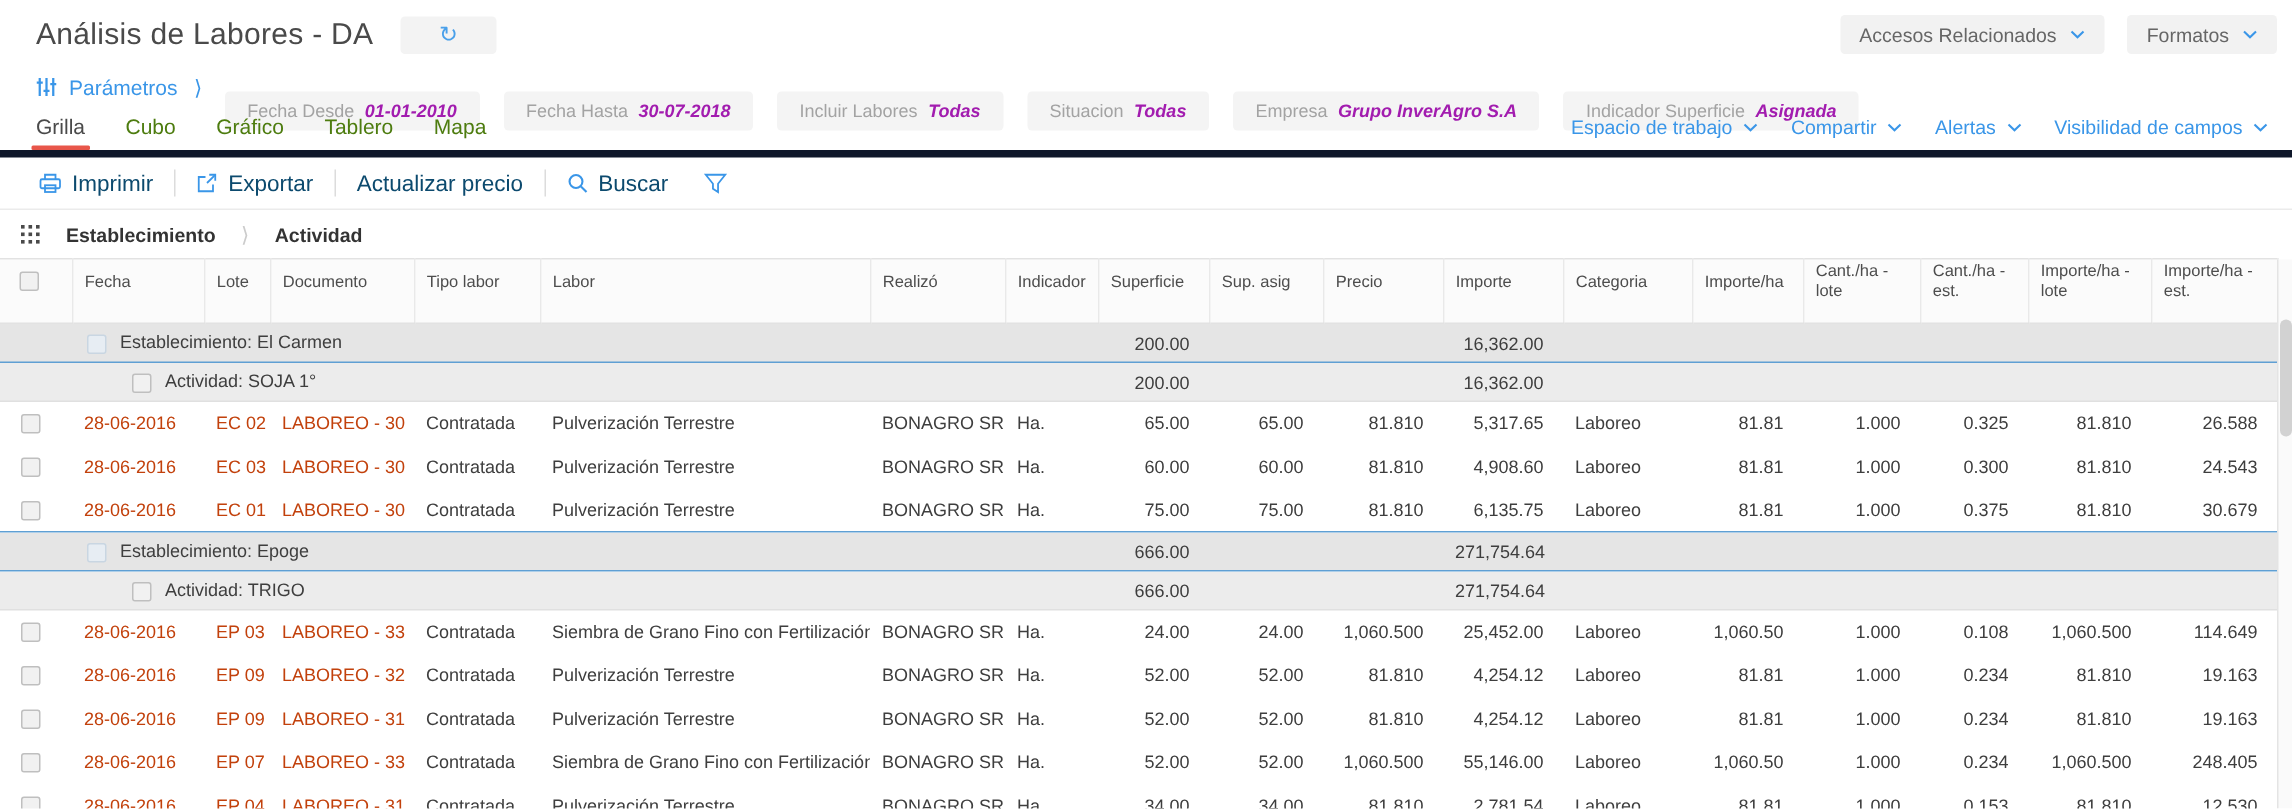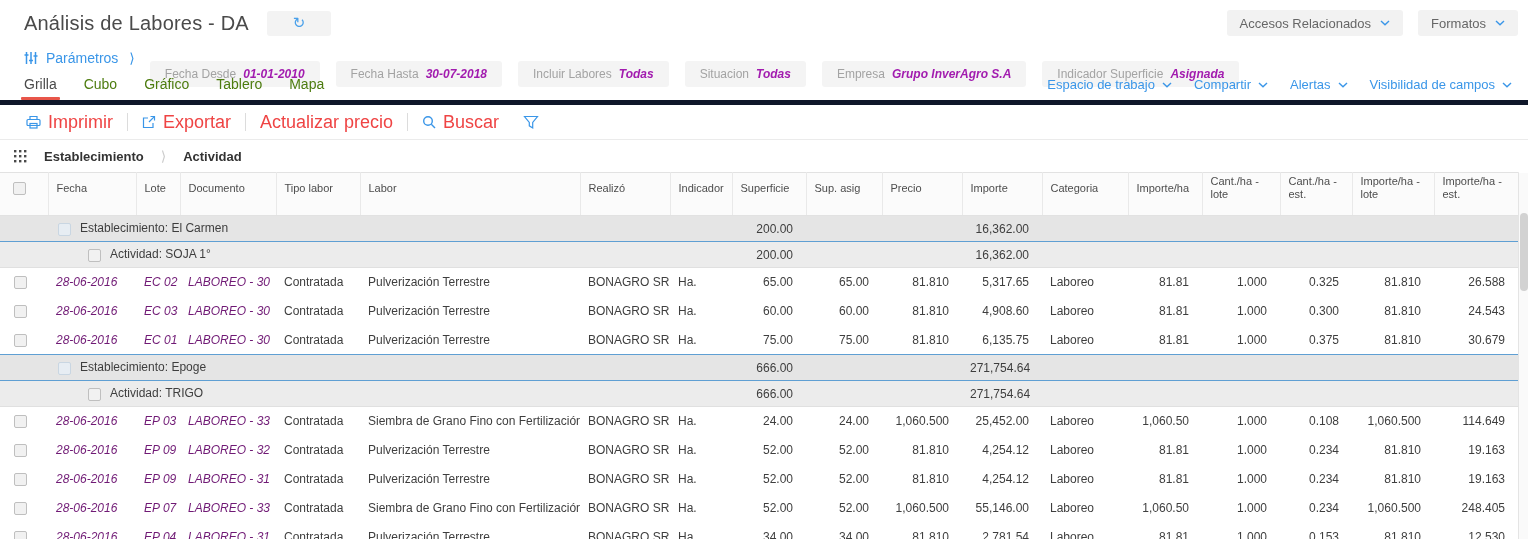--- a/index.html
+++ b/index.html
@@ -38,41 +38,41 @@
   .tab.active::after { content: ""; position: absolute; left: -3px; right: -3px; bottom: 0;
     height: 3px; background: #e8564a; border-radius: 1px; }
   .tabs-right { margin-left: auto; display: flex; align-items: flex-start; gap: 22px;
     padding-bottom: 8px; }
   .tabs-link { display: inline-flex; align-items: center; gap: 7px; color: #3a96e8;
     font-size: 13px; cursor: pointer; white-space: nowrap; }
 
   
   .toolbar { display: flex; align-items: center; height: 35px; padding-left: 12px;
     border-bottom: 1px solid #ebebeb; }
-  .tool { display: inline-flex; align-items: center; gap: 7px; color: #ef4444;
-    font-size: 18px; padding: 0 14px; cursor: pointer; white-space: nowrap; }
+  .tool { display: inline-flex; align-items: center; gap: 7px; color: #0c4a6e;
+    font-size: 15px; padding: 0 14px; cursor: pointer; white-space: nowrap; }
   .tool-sep { width: 1px; height: 18px; background: #dcdcdc; }
   .filter-tool { padding: 0 10px; display: inline-flex; align-items: center; cursor: pointer; }
 
   
   .group-bar { display: flex; align-items: center; height: 32px; padding-left: 14px; gap: 17px; }
   .group-field { font-size: 13px; color: #333; font-weight: 700; cursor: pointer; }
   .group-chevron { color: #cccccc; font-size: 14px; }
 
   
   table { border-collapse: collapse; table-layout: fixed; width: 1518px; }
   thead tr { height: 33px; background: #fbfbfb; }
   th { font-weight: 400; font-size: 11px; color: #4d4d4d; text-align: left;
     padding: 2px 6px 14px 8px; border-top: 1px solid #e2e2e2; border-bottom: 1px solid #e2e2e2;
     border-right: 1px solid #e9e9e9; line-height: 13px; vertical-align: middle;
     overflow: hidden; white-space: normal; }
   td { font-size: 12px; color: #3e3e3e; padding: 0 8px; height: 29px; white-space: nowrap;
     overflow: hidden; vertical-align: middle; }
   td.right { text-align: right; padding-right: 13px; }
-  td.link { color: #701a75; cursor: pointer; font-style: italic; }
+  td.link { color: #c2410c; cursor: pointer; }
   tr.group-est { background: #e5e5e5; color: #fff; margin-left: 38px; }
   tr.group-est td { height: 26px; border-top: 1px solid #5f9fd3; border-bottom: 1px solid #5f9fd3; }
   tr.group-act { background: #ececec; color: #4b4b4b; }
   tr.group-act td { height: 26px; border-bottom: 1px solid #e0e0e0; }
   .glabel-est { padding-left: 10px; }
   .glabel-act { padding-left: 40px; }
   .cbx { display: inline-block; width: 13px; height: 13px; border: 1px solid #bfbfbf;
     background: #f1f1f1; border-radius: 2px; vertical-align: middle; margin-right: 9px;
     cursor: pointer; }
   tr.group-est .cbx { border-color: #c9d6e2; background: #e7edf3; }

